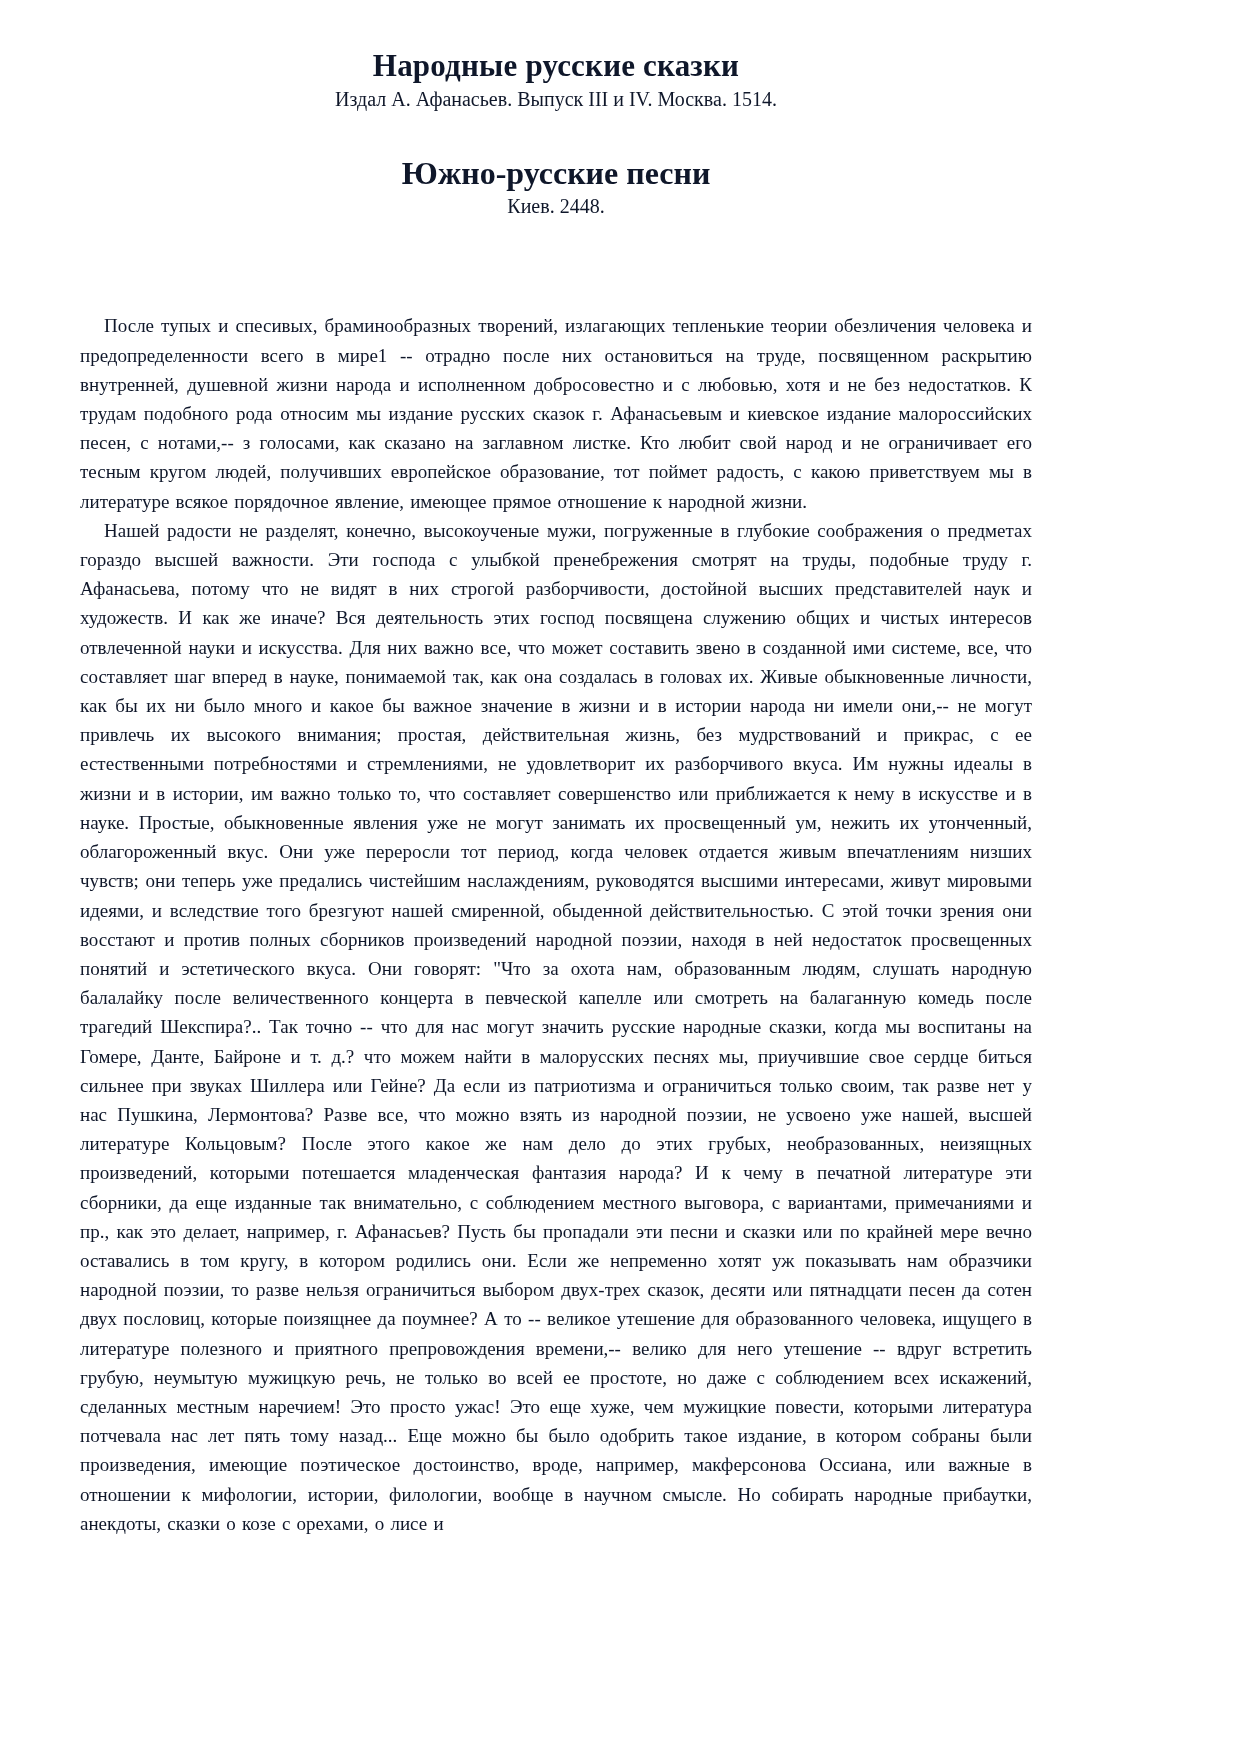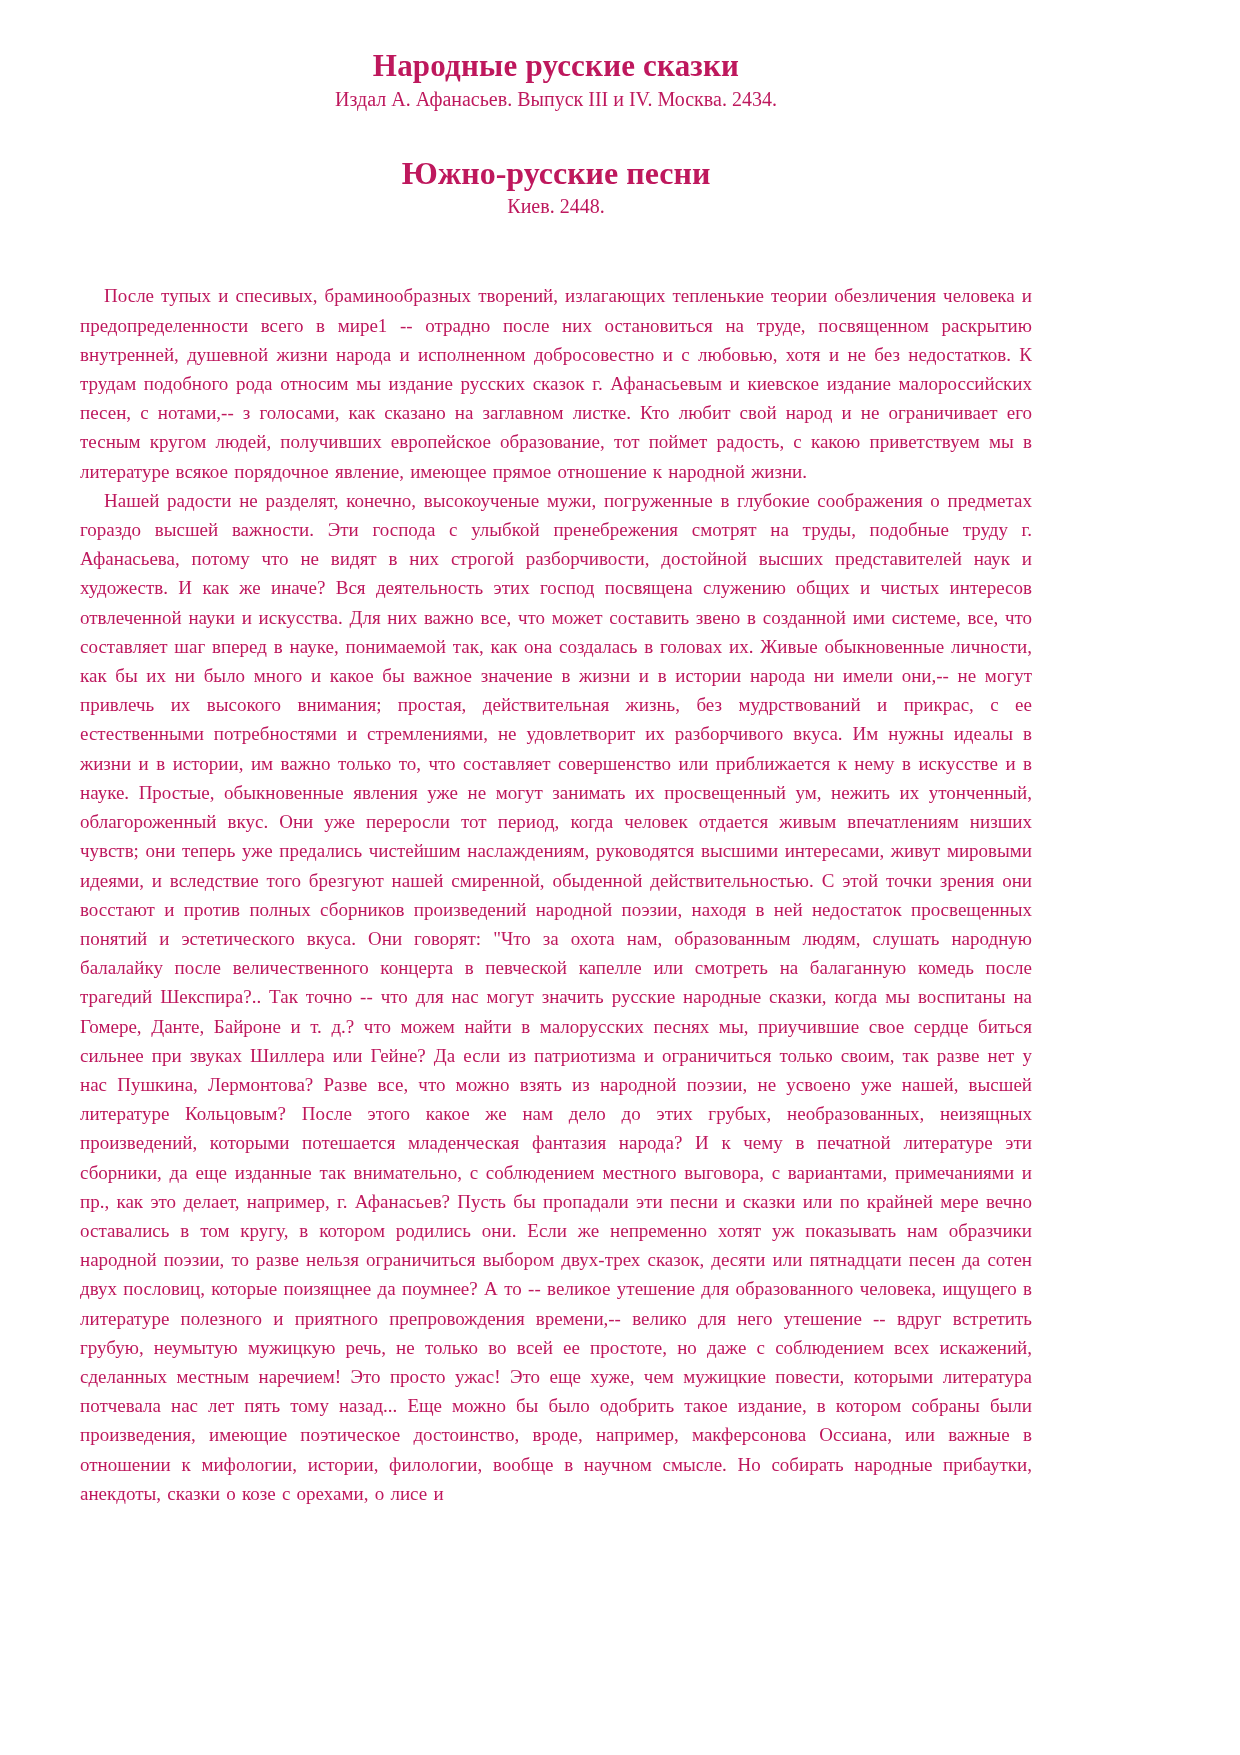--- a/index.html
+++ b/index.html
@@ -7,21 +7,21 @@
     padding: 0;
     background: #ffffff;
   }
   .page {
     position: relative;
     width: 1240px;
     min-height: 1755px;
     box-sizing: border-box;
     padding: 48px 208px 40px 80px;
     background: #ffffff;
-    color: #be185d;
+    color: #0f172a;
     font-family: "Liberation Serif", "DejaVu Serif", serif;
   }
   .doc-header {
     text-align: center;
   }
   .doc-title {
     margin: 0;
     font-size: 31px;
     line-height: 1.15;
     font-weight: bold;
@@ -33,39 +33,39 @@
     line-height: 1.25;
     font-weight: normal;
   }
   .section-title {
     margin: 43px 0 0 0;
     font-size: 32px;
     line-height: 1.15;
     font-weight: bold;
   }
   .body-text {
-    margin-top: 62px;
+    margin-top: 92px;
   }
   .body-text p {
     margin: 0;
     font-size: 19px;
     line-height: 29.2px;
     text-align: justify;
     text-indent: 24px;
     word-spacing: 1.5px;
   }
 </style>
 </head>
 <body>
 
 <div class="page">
 
   <header class="doc-header">
     <h1 class="doc-title">Народные русские сказки</h1>
-    <div class="doc-subtitle">Издал А. Афанасьев. Выпуск III и IV. Москва. 2434.</div>
+    <div class="doc-subtitle">Издал А. Афанасьев. Выпуск III и IV. Москва. 1514.</div>
 
     <h1 class="section-title">Южно-русские песни</h1>
     <div class="doc-subtitle">Киев. 2448.</div>
   </header>
 
   <div class="body-text">
     <p>После тупых и спесивых, браминообразных творений, излагающих тепленькие теории обезличения человека и предопределенности всего в мире1 -- отрадно после них остановиться на труде, посвященном раскрытию внутренней, душевной жизни народа и исполненном добросовестно и с любовью, хотя и не без недостатков. К трудам подобного рода относим мы издание русских сказок г. Афанасьевым и киевское издание малороссийских песен, с нотами,-- з голосами, как сказано на заглавном листке. Кто любит свой народ и не ограничивает его тесным кругом людей, получивших европейское образование, тот поймет радость, с какою приветствуем мы в литературе всякое порядочное явление, имеющее прямое отношение к народной жизни.</p>
     <p>Нашей радости не разделят, конечно, высокоученые мужи, погруженные в глубокие соображения о предметах гораздо высшей важности. Эти господа с улыбкой пренебрежения смотрят на труды, подобные труду г. Афанасьева, потому что не видят в них строгой разборчивости, достойной высших представителей наук и художеств. И как же иначе? Вся деятельность этих господ посвящена служению общих и чистых интересов отвлеченной науки и искусства. Для них важно все, что может составить звено в созданной ими системе, все, что составляет шаг вперед в науке, понимаемой так, как она создалась в головах их. Живые обыкновенные личности, как бы их ни было много и какое бы важное значение в жизни и в истории народа ни имели они,-- не могут привлечь их высокого внимания; простая, действительная жизнь, без мудрствований и прикрас, с ее естественными потребностями и стремлениями, не удовлетворит их разборчивого вкуса. Им нужны идеалы в жизни и в истории, им важно только то, что составляет совершенство или приближается к нему в искусстве и в науке. Простые, обыкновенные явления уже не могут занимать их просвещенный ум, нежить их утонченный, облагороженный вкус. Они уже переросли тот период, когда человек отдается живым впечатлениям низших чувств; они теперь уже предались чистейшим наслаждениям, руководятся высшими интересами, живут мировыми идеями, и вследствие того брезгуют нашей смиренной, обыденной действительностью. С этой точки зрения они восстают и против полных сборников произведений народной поэзии, находя в ней недостаток просвещенных понятий и эстетического вкуса. Они говорят: "Что за охота нам, образованным людям, слушать народную балалайку после величественного концерта в певческой капелле или смотреть на балаганную комедь после трагедий Шекспира?.. Так точно -- что для нас могут значить русские народные сказки, когда мы воспитаны на Гомере, Данте, Байроне и т. д.? что можем найти в малорусских песнях мы, приучившие свое сердце биться сильнее при звуках Шиллера или Гейне? Да если из патриотизма и ограничиться только своим, так разве нет у нас Пушкина, Лермонтова? Разве все, что можно взять из народной поэзии, не усвоено уже нашей, высшей литературе Кольцовым? После этого какое же нам дело до этих грубых, необразованных, неизящных произведений, которыми потешается младенческая фантазия народа? И к чему в печатной литературе эти сборники, да еще изданные так внимательно, с соблюдением местного выговора, с вариантами, примечаниями и пр., как это делает, например, г. Афанасьев? Пусть бы пропадали эти песни и сказки или по крайней мере вечно оставались в том кругу, в котором родились они. Если же непременно хотят уж показывать нам образчики народной поэзии, то разве нельзя ограничиться выбором двух-трех сказок, десяти или пятнадцати песен да сотен двух пословиц, которые поизящнее да поумнее? А то -- великое утешение для образованного человека, ищущего в литературе полезного и приятного препровождения времени,-- велико для него утешение -- вдруг встретить грубую, неумытую мужицкую речь, не только во всей ее простоте, но даже с соблюдением всех искажений, сделанных местным наречием! Это просто ужас! Это еще хуже, чем мужицкие повести, которыми литература потчевала нас лет пять тому назад... Еще можно бы было одобрить такое издание, в котором собраны были произведения, имеющие поэтическое достоинство, вроде, например, макферсонова Оссиана, или важные в отношении к мифологии, истории, филологии, вообще в научном смысле. Но собирать народные прибаутки, анекдоты, сказки о козе с орехами, о лисе и</p>
   </div>
 

